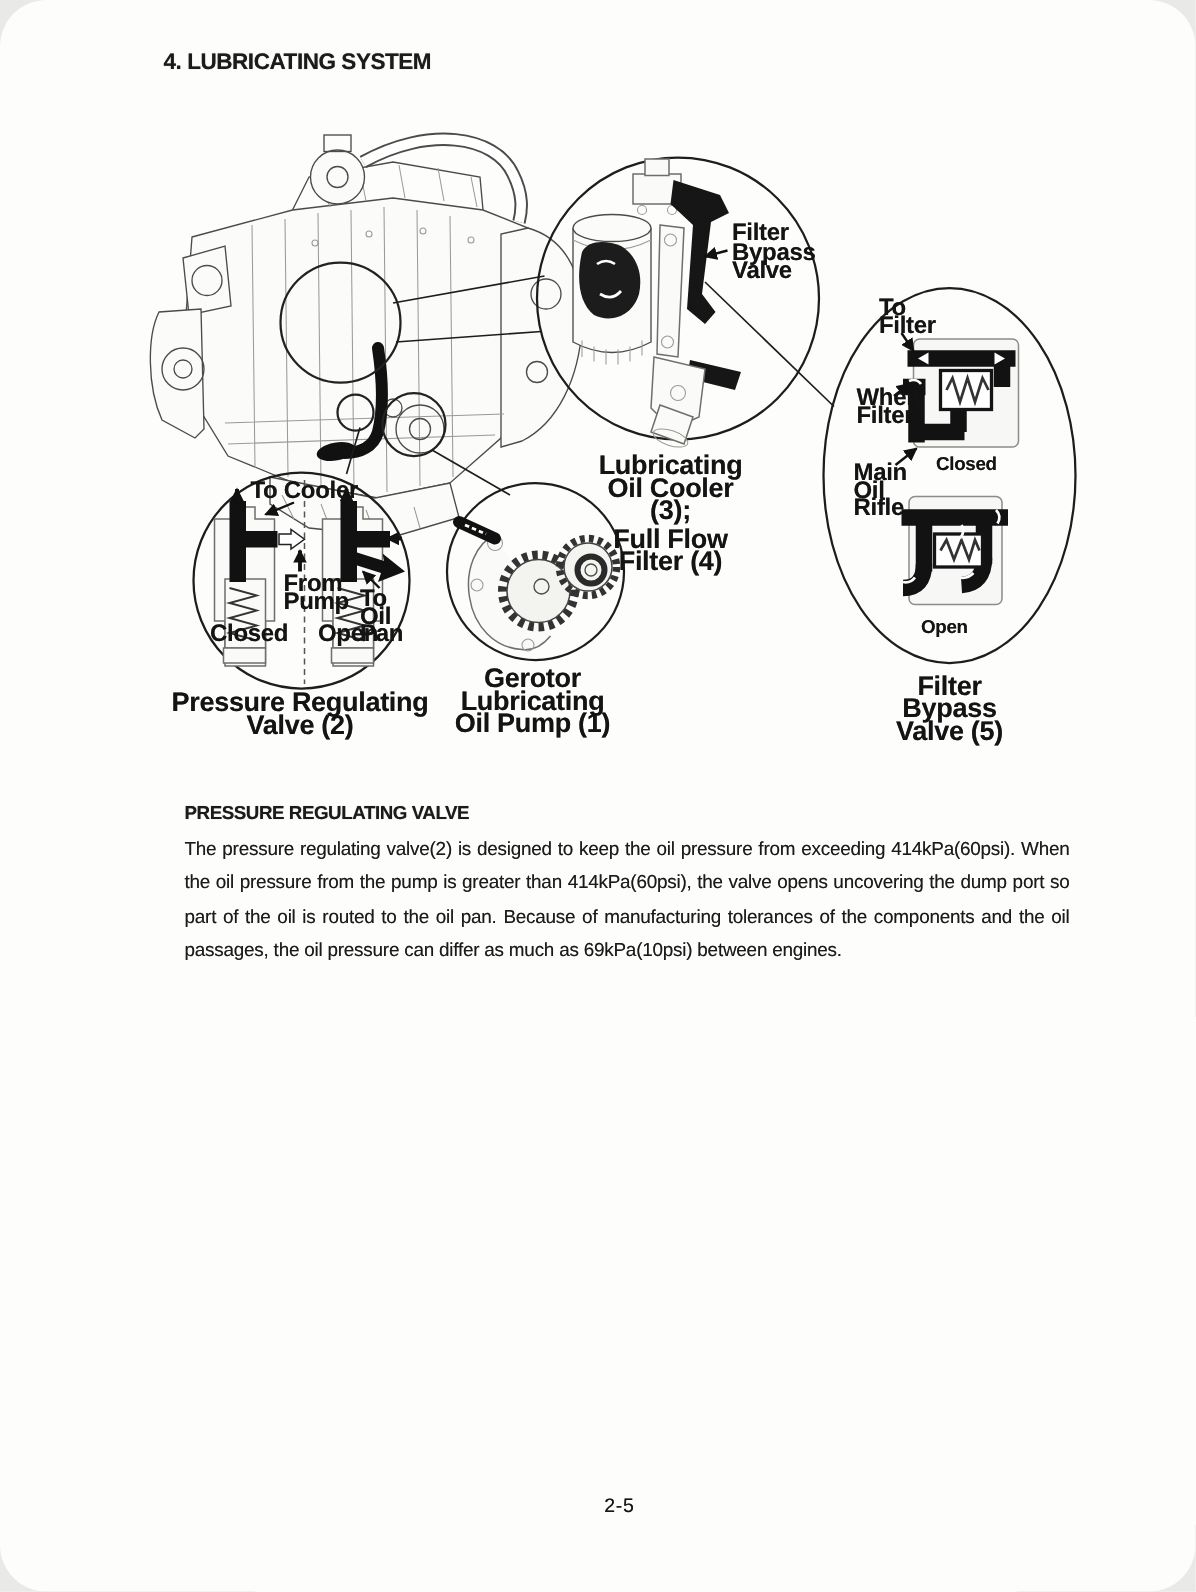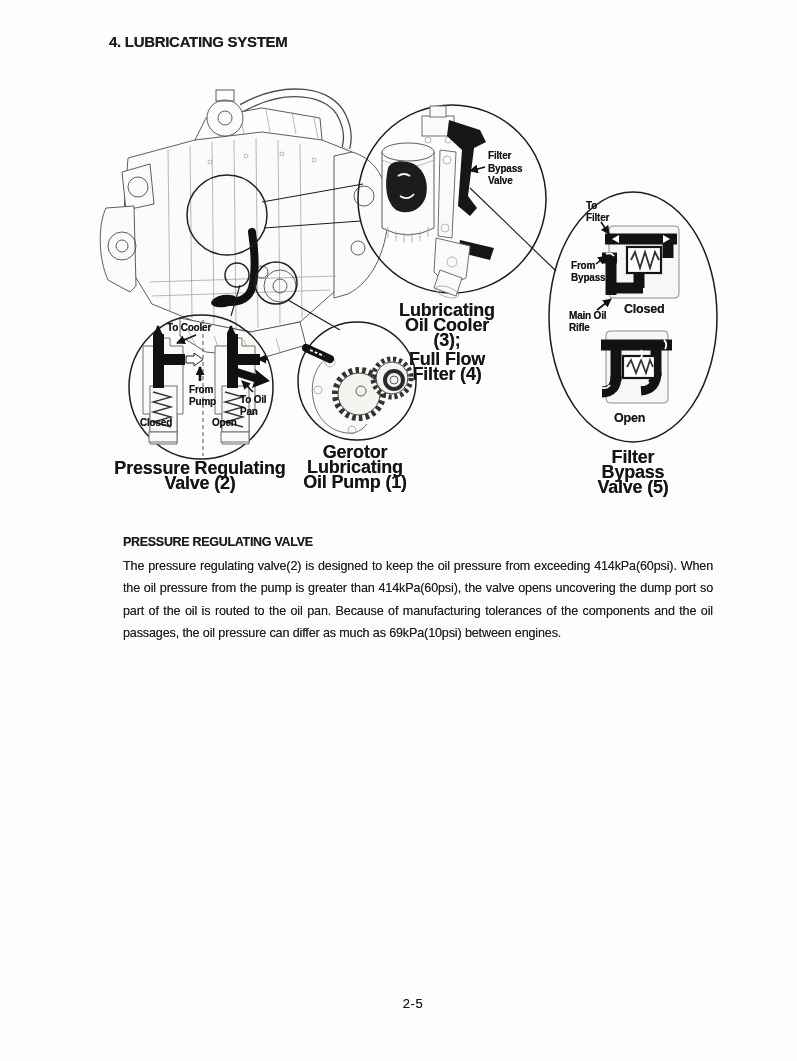--- a/index.html
+++ b/index.html
@@ -1,32 +1,32 @@
 <!DOCTYPE html>
 <html><head>
 <meta charset="utf-8">
 <style>
   html,body{margin:0;padding:0;background:#e9e9e7;}
   .page{
     position:relative;width:797px;height:1061px;margin:0 auto;
     background:#fdfdfc;
     font-family:"Liberation Sans", sans-serif;
-    color:#1b1b1b;overflow:hidden;
+    color:#1b1b1b;overflow:hidden;border-radius:31px;
   }
   .page *{box-sizing:border-box;}
   .title{
     position:absolute;left:109px;top:33px;margin:0;
     font-size:15px;font-weight:bold;letter-spacing:-0.3px;
     text-shadow:0 0 .5px rgba(20,20,20,.65);
   }
   
   .figure{position:absolute;left:0;top:0;width:797px;height:520px;}
   .figure svg{position:absolute;left:0;top:0;}
   .lbl{
-    position:absolute;font-size:10px;font-weight:bold;line-height:11.5px;
+    position:absolute;font-size:16px;font-weight:bold;line-height:11.5px;
     letter-spacing:-0.2px;color:#141414;text-shadow:0 0 .4px rgba(20,20,20,.6);
   }
   .cap{
     position:absolute;font-size:18px;font-weight:bold;line-height:15px;
     letter-spacing:-0.2px;text-align:center;color:#141414;
     text-shadow:0 0 .4px rgba(20,20,20,.6);
   }
   .cap .p2{display:block;margin-top:4px;}
   
   .sections{position:absolute;left:123px;top:522px;width:590px;}
@@ -249,21 +249,21 @@
 
     <div class="cap" style="left:299px;top:445px;width:112px;">Gerotor Lubricating Oil Pump (1)</div>
 
     <div class="lbl" style="left:488px;top:150px;width:56px;line-height:12.5px;">Filter Bypass Valve</div>
     <div class="cap" style="left:392px;top:303px;width:110px;">
       <span class="p1">Lubricating Oil Cooler (3);</span>
       <span class="p2">Full Flow Filter (4)</span>
     </div>
 
     <div class="lbl" style="left:586px;top:200px;width:36px;">To Filter</div>
-    <div class="lbl" style="left:571px;top:260px;width:40px;">From Bypass</div>
+    <div class="lbl" style="left:571px;top:260px;width:40px;">When Filter</div>
     <div class="lbl" style="left:569px;top:310px;width:48px;">Main Oil Rifle</div>
     <div class="lbl" style="left:624px;top:304px;font-size:12.5px;">Closed</div>
     <div class="lbl" style="left:614px;top:413px;font-size:12.5px;">Open</div>
     <div class="cap" style="left:583px;top:450px;width:100px;">Filter Bypass Valve (5)</div>
   </div>
 
   <div class="sections">
     <h2 class="sec-h h2">PRESSURE REGULATING VALVE</h2>
     <p class="sec-p">The pressure regulating valve(2) is designed to keep the oil pressure from exceeding 414kPa(60psi). When the oil pressure from the pump is greater than 414kPa(60psi), the valve opens uncovering the dump port so part of the oil is routed to the oil pan.  Because of manufacturing tolerances of the components and the oil passages, the oil pressure can differ as much as 69kPa(10psi) between engines.</p>
   </div>

